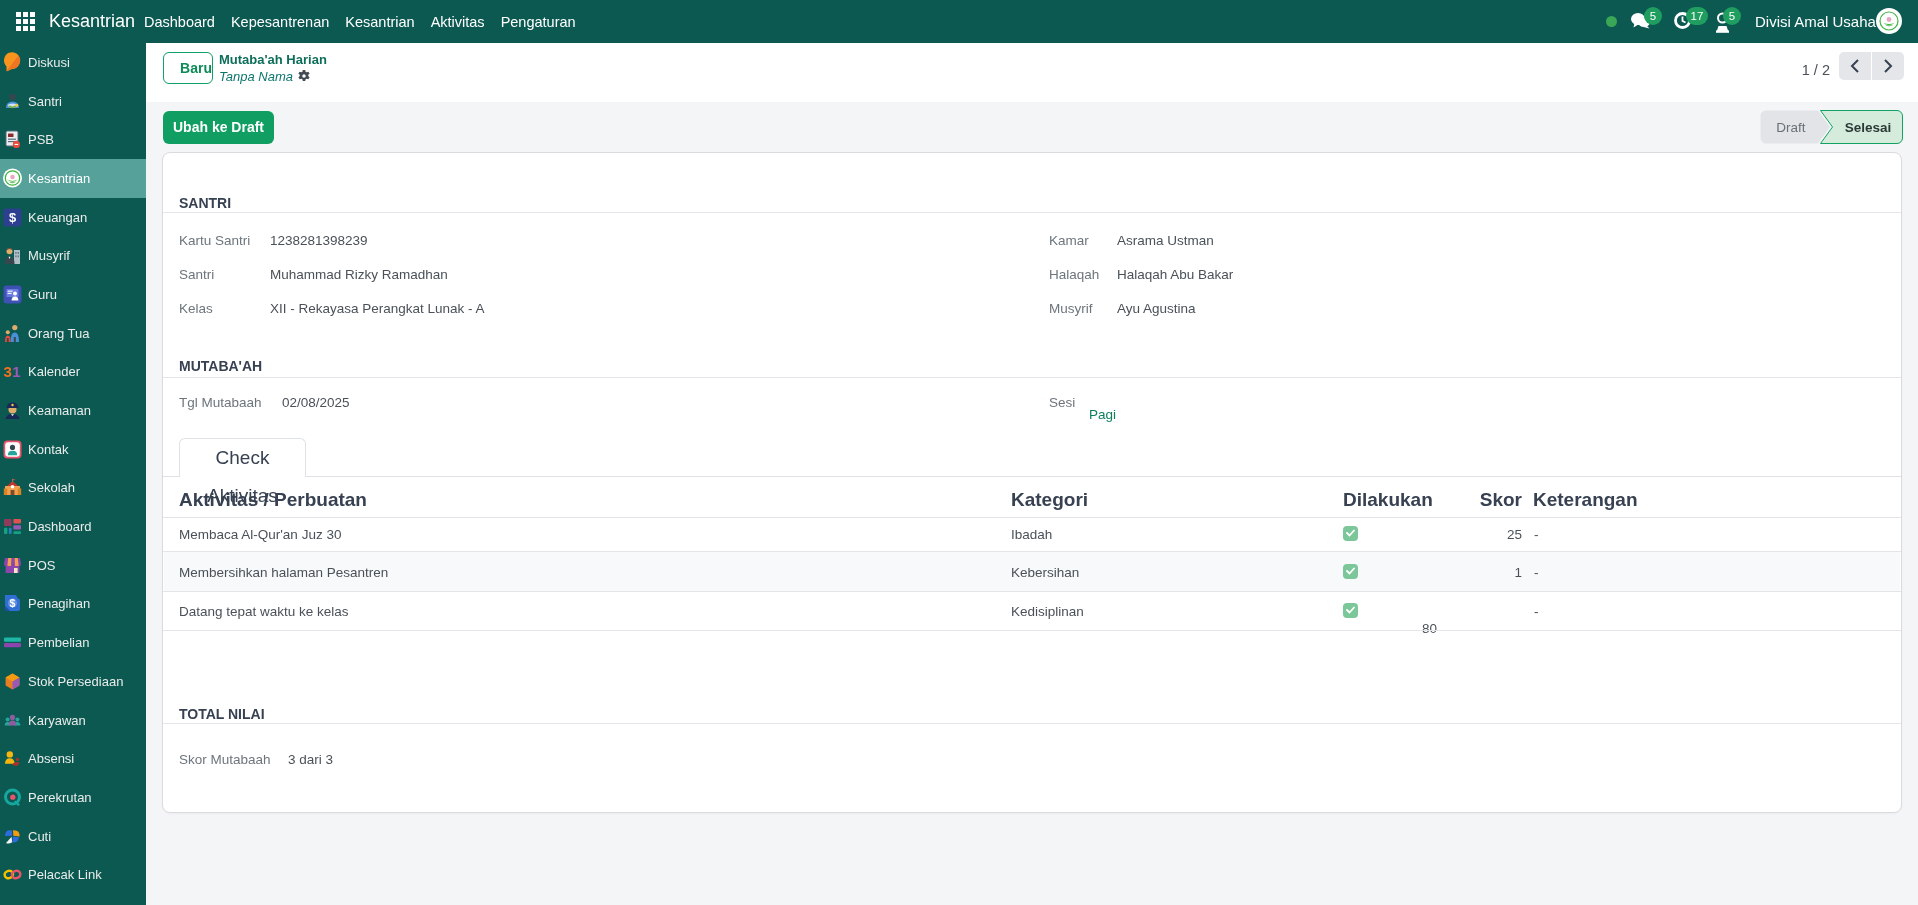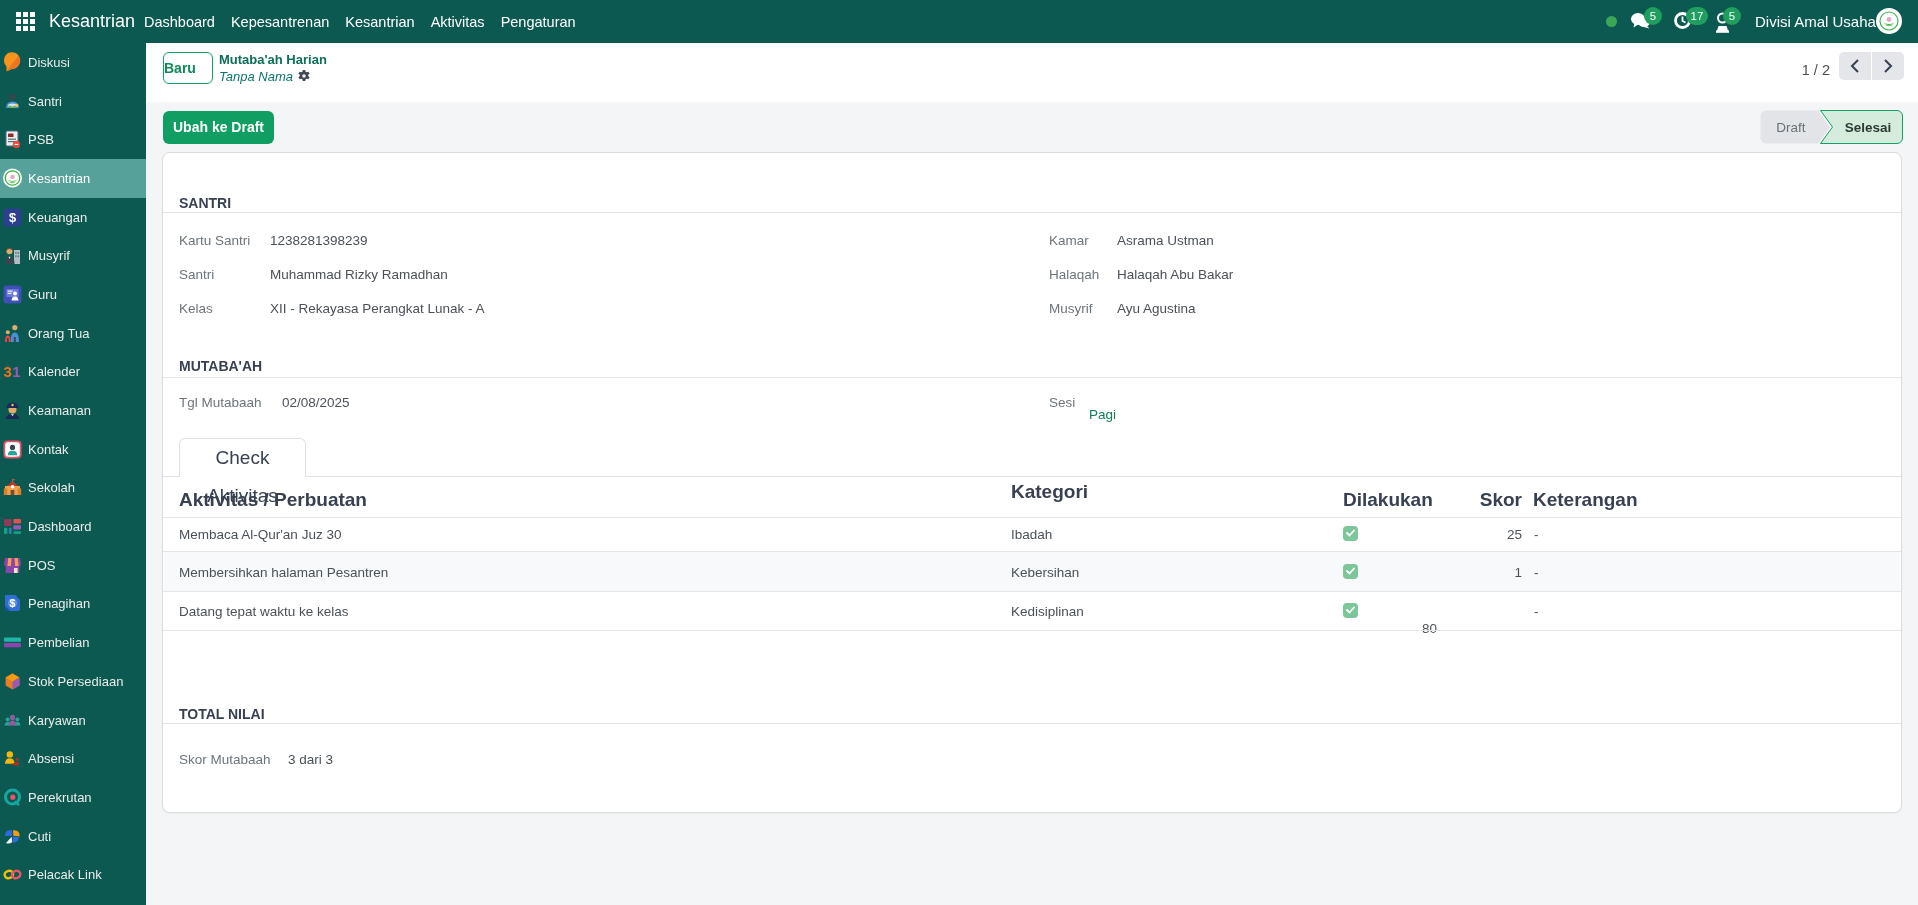--- a/index.html
+++ b/index.html
@@ -16,21 +16,21 @@
 
 #sidebar { position:absolute; left:0; top:43px; width:146px; height:862px; background:#0b5951; z-index:40; }
 .sitem { position:relative; height:38.7px; display:flex; align-items:center; padding-left:3px; color:#e9eceb; font-size:13px; }
 .sitem.active { background:#56a29a; color:#fff; }
 .sitem .ic { width:19px; height:19px; margin-right:6px; flex:0 0 19px; display:flex; align-items:center; justify-content:center; }
 .sitem .ic svg { display:block; }
 
 
 #content { position:absolute; left:146px; top:43px; width:1772px; height:862px; background:#f4f5f6; }
 #bcbar { position:absolute; left:0; top:0; width:1772px; height:59px; background:#fff; }
-.btn-baru { position:absolute; left:17px; top:9px; width:50px; height:32px; border:1px solid #11a066; border-radius:6px; color:#0e8a58; font-weight:bold; font-size:14px; text-align:left; line-height:30px; background:#fff; }
+.btn-baru { position:absolute; left:17px; top:9px; width:50px; height:32px; border:1px solid #11a066; border-radius:6px; color:#0e8a58; font-weight:bold; font-size:14px; text-align:right; line-height:30px; background:#fff; }
 .bc-title { position:absolute; left:73px; top:9px; }
 .bc-title .l1 { font-size:13px; font-weight:bold; color:#0d6e5a; line-height:16px; }
 .bc-title .l2 { font-size:13px; font-style:italic; color:#0f766e; line-height:17px; }
 .pager { position:absolute; right:88px; top:13px; font-size:14.5px; color:#495057; line-height:28px; }
 .pagerbtns { position:absolute; right:14px; top:9px; width:65px; height:28px; }
 .pagerbtns .pb { position:absolute; top:0; width:32px; height:28px; background:#e4e6e9; color:#374151; text-align:center; line-height:26px; font-size:15px; }
 .pb.prev { left:0; border-radius:5px 0 0 5px; }
 .pb.next { left:33px; border-radius:0 5px 5px 0; }
 
 
@@ -422,21 +422,21 @@
 
     <div class="lbl" style="left:16px;top:242px">Tgl Mutabaah</div>
     <div class="val" style="left:119px;top:242px">02/08/2025</div>
     <div class="lbl" style="left:886px;top:242px">Sesi</div>
     <div class="val link" style="left:926px;top:242px">Pagi</div>
 
     <div class="tab">Check Aktivitas</div>
     <div class="tabline"></div>
 
     <div class="th" style="left:16px;top:336px">Aktivitas / Perbuatan</div>
-    <div class="th" style="left:848px;top:328px">Kategori</div>
+    <div class="th" style="left:848px;top:336px">Kategori</div>
     <div class="th" style="left:1180px;top:336px">Dilakukan</div>
     <div class="th" style="left:1309px;top:336px;width:50px;text-align:right">Skor</div>
     <div class="th" style="left:1370px;top:336px">Keterangan</div>
     <div class="sep" style="top:364px"></div>
 
     <div class="rowband" style="top:399px"></div>
 
     <div class="td" style="left:16px;top:374px">Membaca Al-Qur'an Juz 30</div>
     <div class="td" style="left:848px;top:374px">Ibadah</div>
     <div class="cb" style="left:1180px;top:373px">

